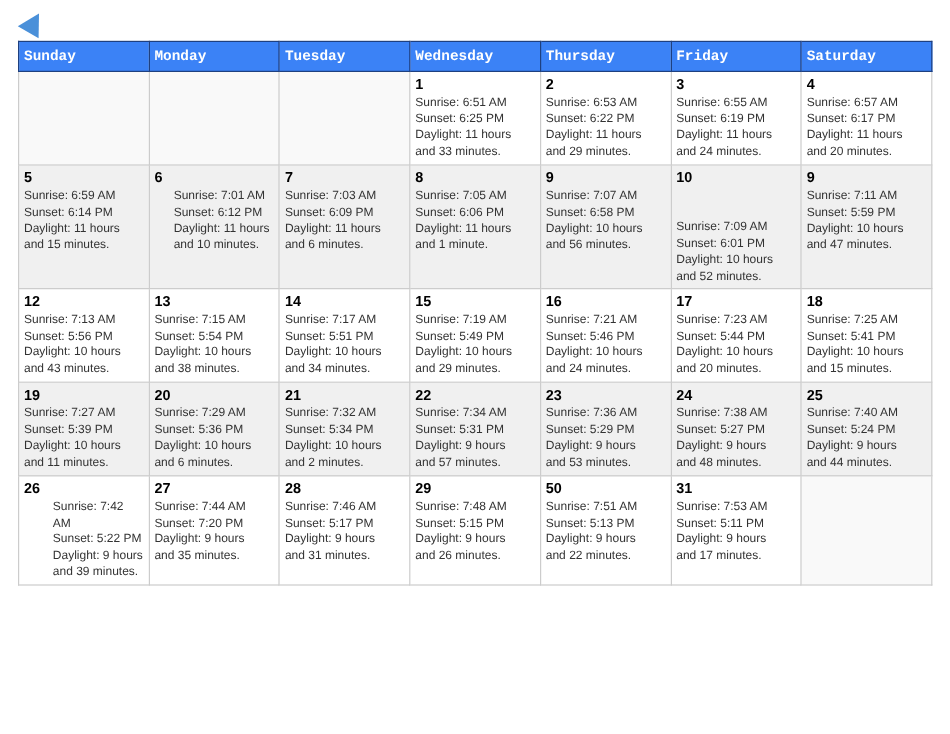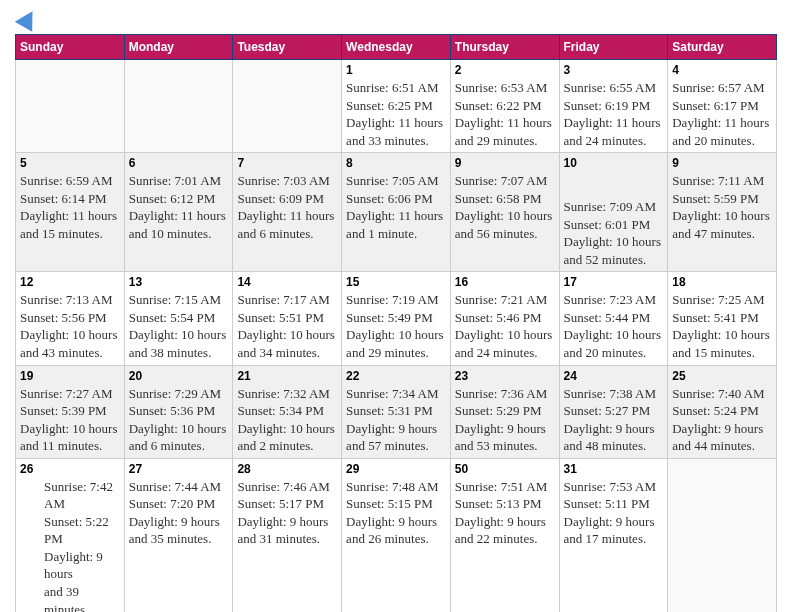--- a/index.html
+++ b/index.html
@@ -61,44 +61,44 @@
     .title-location {
       font-size: 15px;
       color: #555;
     }
     .calendar {
       width: 100%;
       border-collapse: collapse;
       font-size: 10.5px;
     }
     .calendar thead th {
-      background: #be185d;
+      background: #3b82f6;
       color: #fff;
       padding: 5px 4px;
       text-align: left;
       font-size: 12px;
       border: 1px solid #1e4080;
+      font-family: Liberation Mono, monospace;
     }
     .calendar tbody td {
       border: 1px solid #ccc;
       vertical-align: top;
       padding: 3px 4px;
       width: calc(100% / 7);
       height: 78px;
     }
     .day-num {
       font-weight: bold;
       font-size: 12px;
       margin-bottom: 2px;
     }
     .day-content {
-      font-size: 13px;
+      font-size: 10px;
       color: #333;
       line-height: 1.35;
-      font-family: Liberation Serif, serif;
     }
     .empty-cell {
       background: #f9f9f9;
     }
     .shaded {
       background: #f0f0f0;
     }
   </style>
 </head>
 <body>
@@ -167,21 +167,21 @@
         <tr>
           <td class="shaded">
             <div class="day-num">5</div>
             <div class="day-content" style="white-space: pre-wrap;">Sunrise: 6:59 AM
 Sunset: 6:14 PM
 Daylight: 11 hours
 and 15 minutes.</div>
           </td>
           <td class="shaded">
             <div class="day-num">6</div>
-            <div class="day-content" style="white-space: pre-wrap;">Sunrise: 7:01 AM
+            <div class="day-content" style="white-space: pre-wrap; margin-left: 16px;">Sunrise: 7:01 AM
 Sunset: 6:12 PM
 Daylight: 11 hours
 and 10 minutes.</div>
           </td>
           <td class="shaded">
             <div class="day-num">7</div>
             <div class="day-content" style="white-space: pre-wrap;">Sunrise: 7:03 AM
 Sunset: 6:09 PM
 Daylight: 11 hours
 and 6 minutes.</div>

